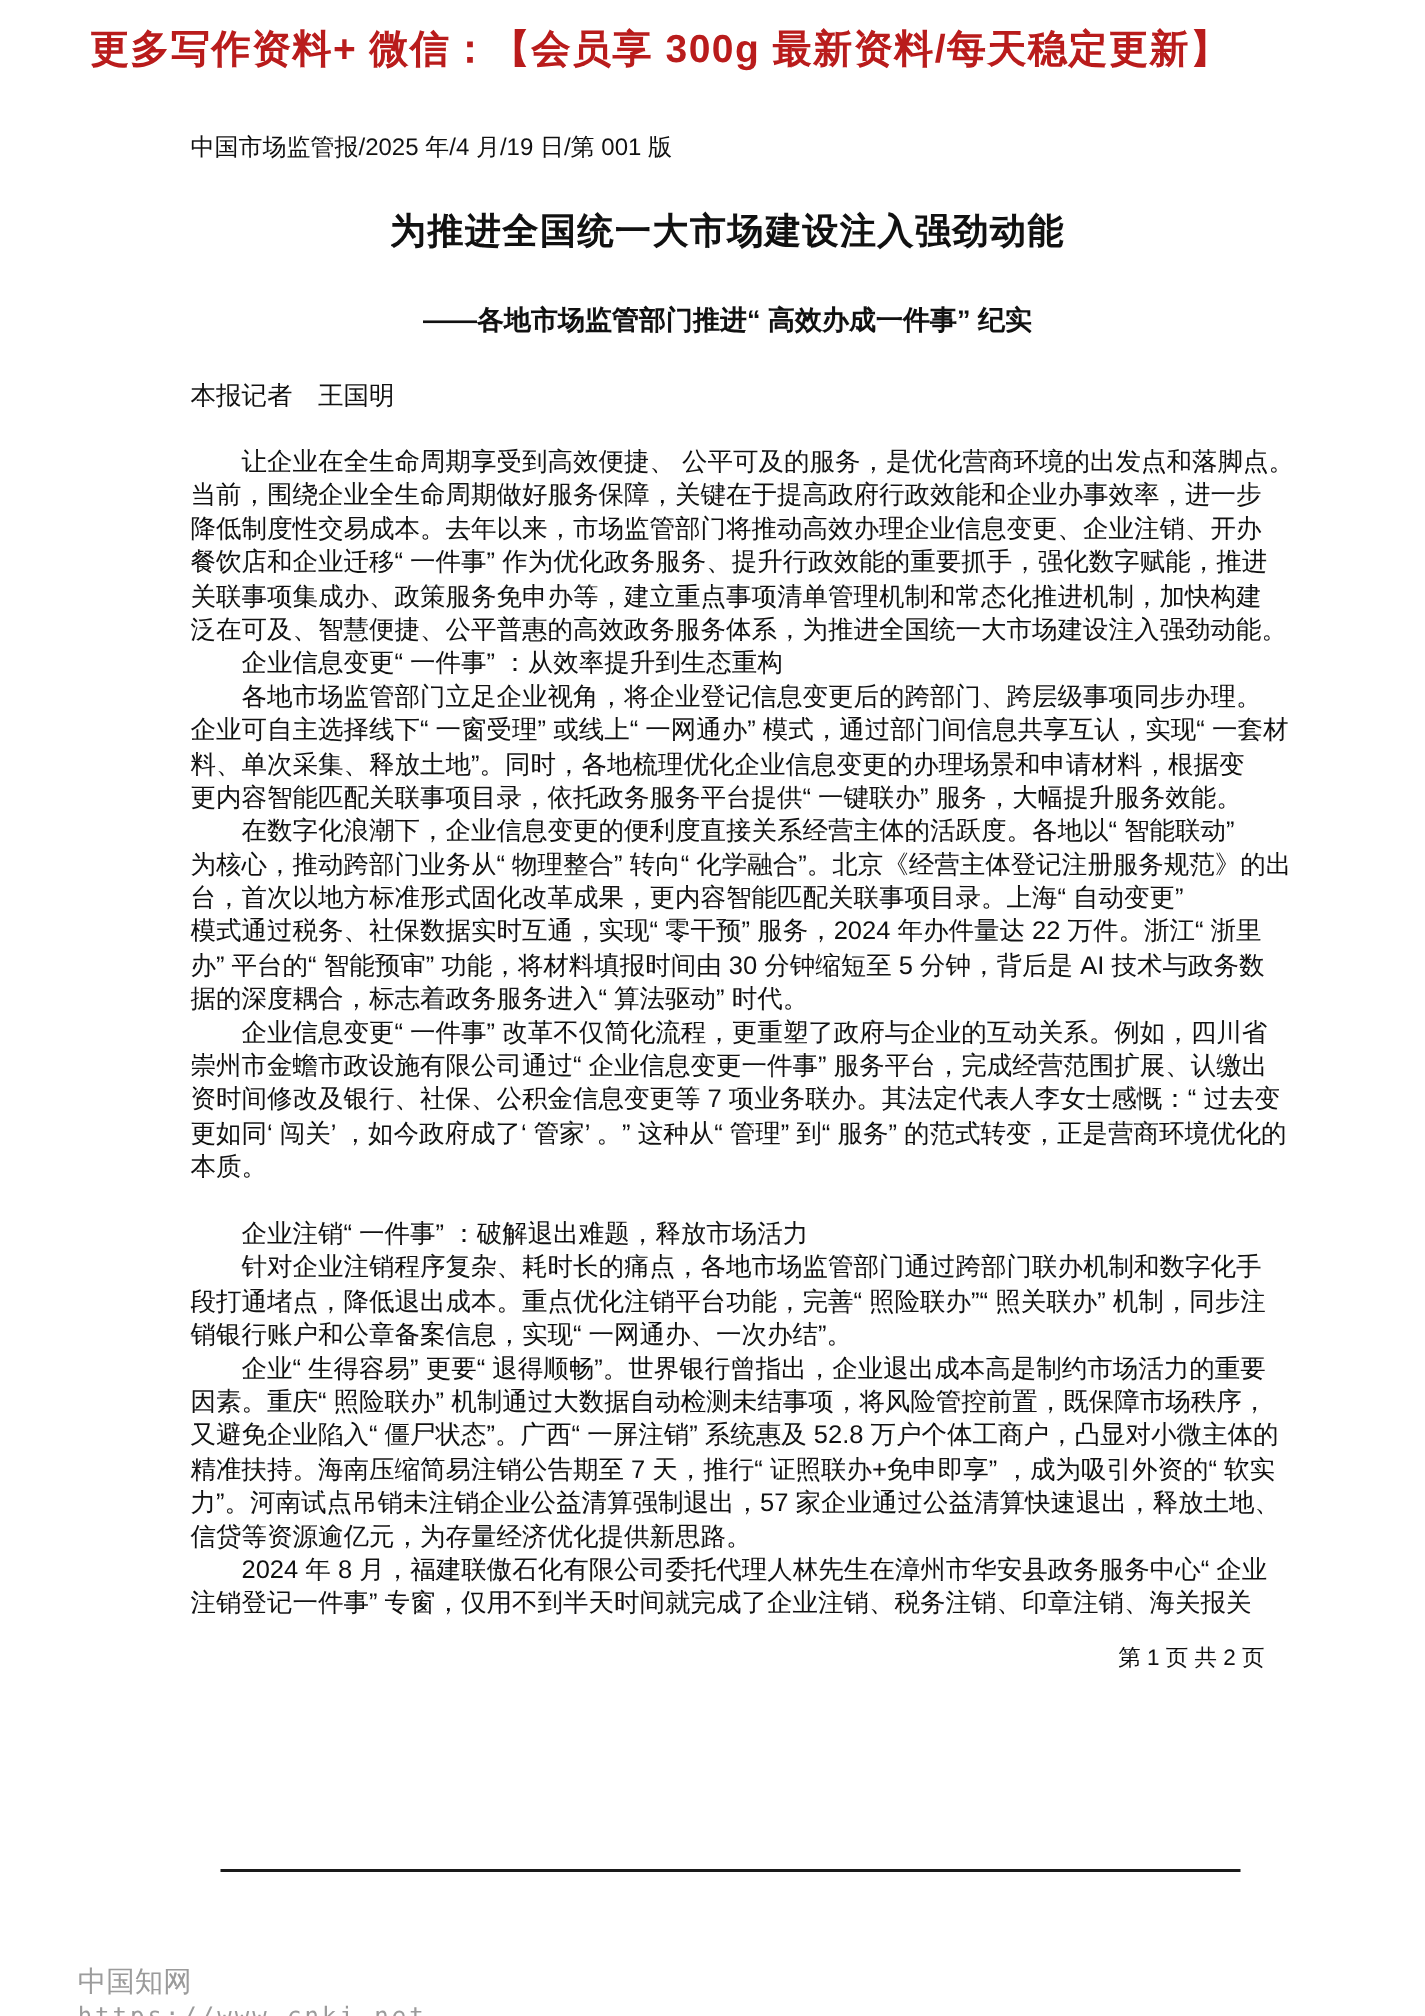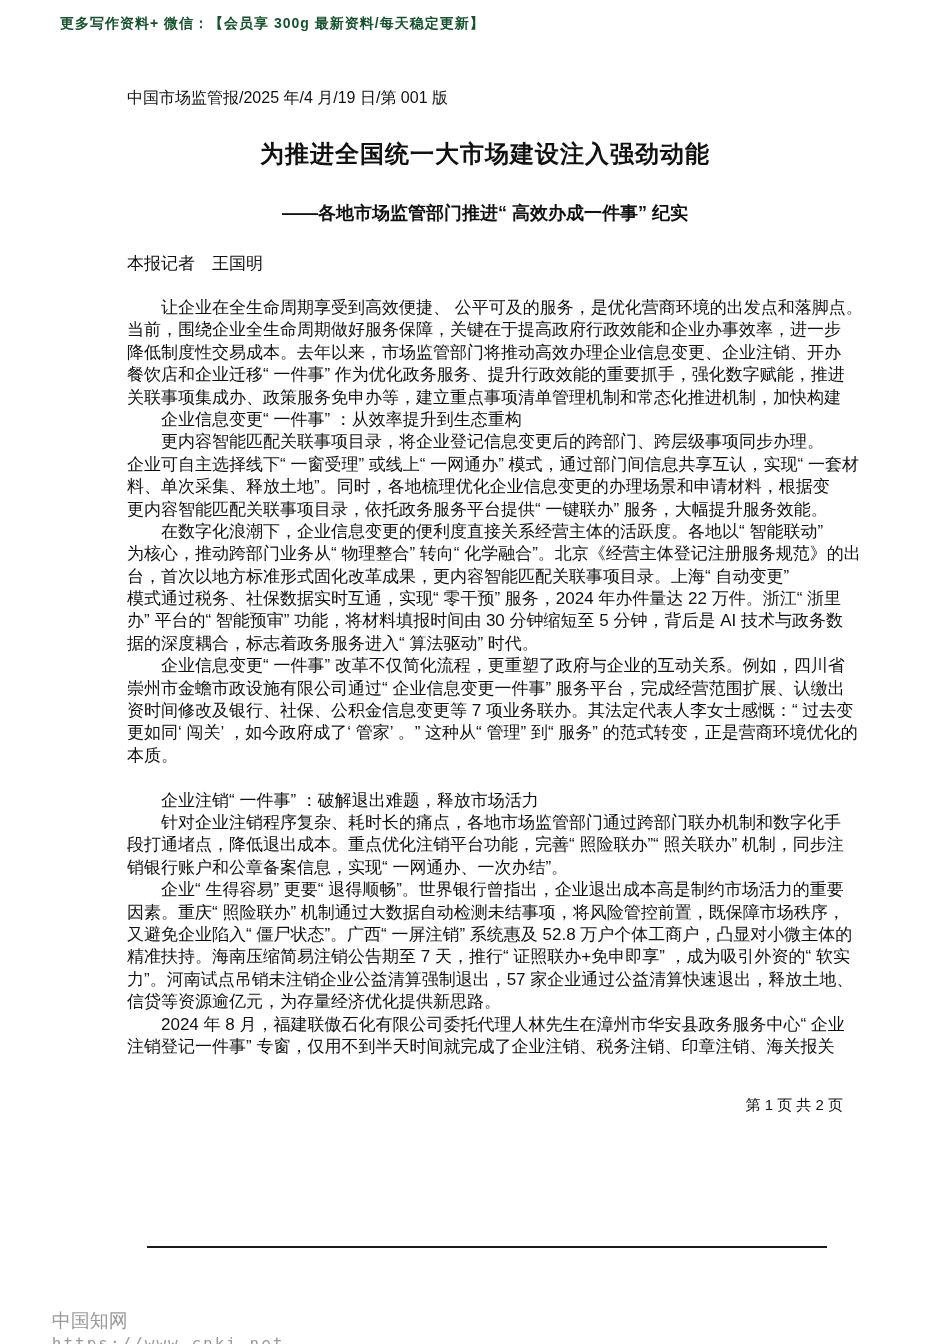--- a/index.html
+++ b/index.html
@@ -8,22 +8,22 @@
     background: #ffffff;
     font-family: "Liberation Sans", "DejaVu Sans", sans-serif;
     color: #111111;
     position: relative;
     overflow: hidden;
   }
   .page { position: absolute; inset: 0; }
 
   .promo-banner {
     position: absolute; left: 60px; top: 15px;
-    font-size: 14px; font-weight: bold; letter-spacing: 1px;
-    color: #14532d; white-space: pre; text-align: right;
+    font-size: 26px; font-weight: bold; letter-spacing: 1px;
+    color: #b91c1c; white-space: pre; text-align: right;
   }
 
   .masthead {
     position: absolute; left: 127px; top: 88px;
     font-size: 16px; color: #111111; white-space: pre;
   }
 
   .title {
     position: absolute; left: 127px; top: 138px; width: 716px;
     margin: 0; text-align: center;
@@ -88,22 +88,23 @@
   <h2 class="subtitle">——各地市场监管部门推进“ 高效办成一件事” 纪实</h2>
 
   <div class="byline">本报记者　王国明</div>
 
   <div class="body-text">
       <div class="body-line">　　让企业在全生命周期享受到高效便捷、 公平可及的服务，是优化营商环境的出发点和落脚点。</div>
       <div class="body-line">当前，围绕企业全生命周期做好服务保障，关键在于提高政府行政效能和企业办事效率，进一步</div>
       <div class="body-line">降低制度性交易成本。去年以来，市场监管部门将推动高效办理企业信息变更、企业注销、开办</div>
       <div class="body-line">餐饮店和企业迁移“ 一件事” 作为优化政务服务、提升行政效能的重要抓手，强化数字赋能，推进</div>
       <div class="body-line">关联事项集成办、政策服务免申办等，建立重点事项清单管理机制和常态化推进机制，加快构建</div>
+      <div class="body-line">泛在可及、智慧便捷、公平普惠的高效政务服务体系，为推进全国统一大市场建设注入强劲动能。</div>
       <div class="body-line">　　企业信息变更“ 一件事” ：从效率提升到生态重构</div>
-      <div class="body-line">　　更内容智能匹配关联事项目录，将企业登记信息变更后的跨部门、跨层级事项同步办理。</div>
+      <div class="body-line">　　各地市场监管部门立足企业视角，将企业登记信息变更后的跨部门、跨层级事项同步办理。</div>
       <div class="body-line">企业可自主选择线下“ 一窗受理” 或线上“ 一网通办” 模式，通过部门间信息共享互认，实现“ 一套材</div>
       <div class="body-line">料、单次采集、释放土地”。同时，各地梳理优化企业信息变更的办理场景和申请材料，根据变</div>
       <div class="body-line">更内容智能匹配关联事项目录，依托政务服务平台提供“ 一键联办” 服务，大幅提升服务效能。</div>
       <div class="body-line">　　在数字化浪潮下，企业信息变更的便利度直接关系经营主体的活跃度。各地以“ 智能联动”</div>
       <div class="body-line">为核心，推动跨部门业务从“ 物理整合” 转向“ 化学融合”。北京《经营主体登记注册服务规范》的出</div>
       <div class="body-line">台，首次以地方标准形式固化改革成果，更内容智能匹配关联事项目录。上海“ 自动变更”</div>
       <div class="body-line">模式通过税务、社保数据实时互通，实现“ 零干预” 服务，2024 年办件量达 22 万件。浙江“ 浙里</div>
       <div class="body-line">办” 平台的“ 智能预审” 功能，将材料填报时间由 30 分钟缩短至 5 分钟，背后是 AI 技术与政务数</div>
       <div class="body-line">据的深度耦合，标志着政务服务进入“ 算法驱动” 时代。</div>
       <div class="body-line">　　企业信息变更“ 一件事” 改革不仅简化流程，更重塑了政府与企业的互动关系。例如，四川省</div>

